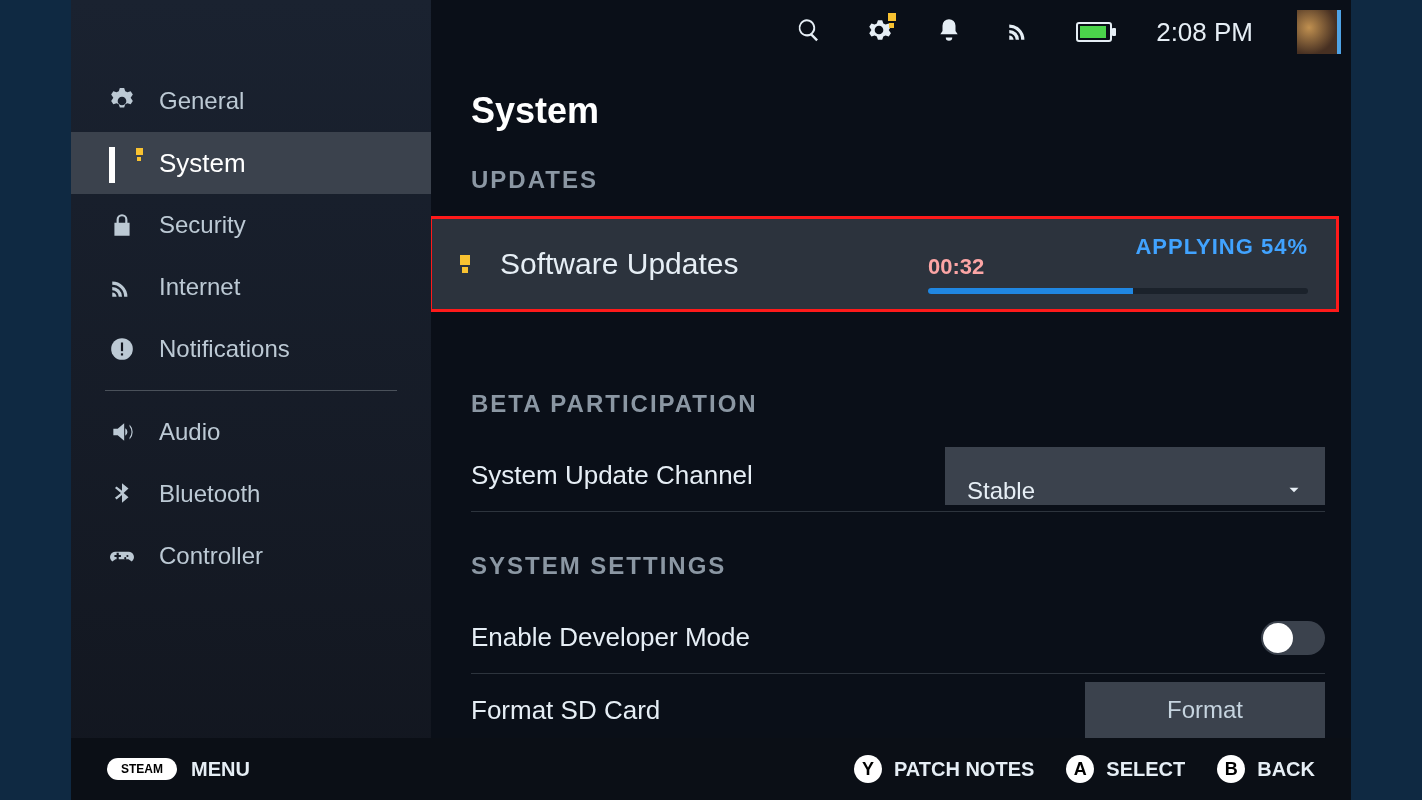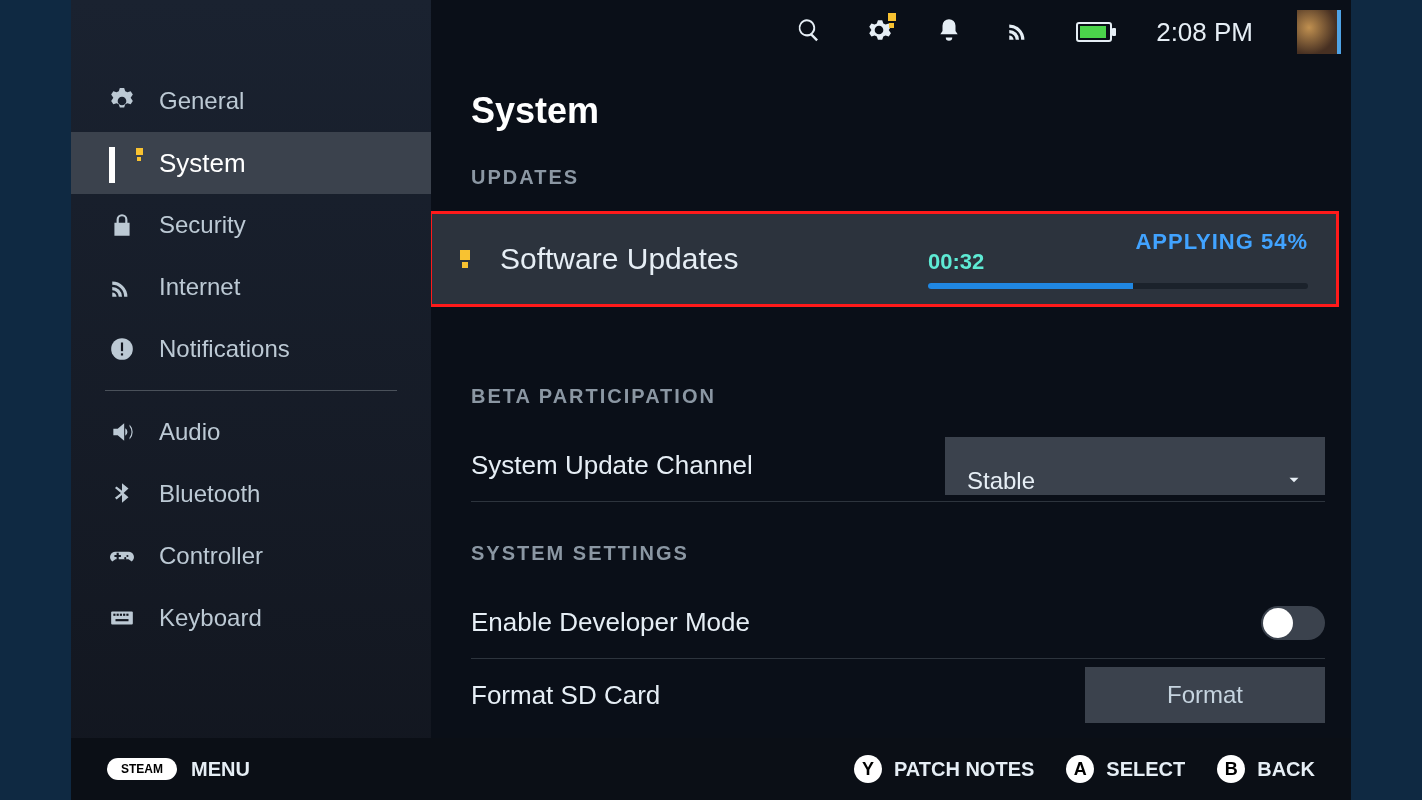--- a/index.html
+++ b/index.html
@@ -78,21 +78,21 @@
   .sb-item.selected .sicon { fill:#fff; }
   .sb-sep { border: none; border-top: 1px solid #4a515a; margin: 10px 34px; }
 
   .main {
     flex: 1;
     padding: 90px 26px 0 40px;
     overflow: hidden;
   }
   .page-title { font-size: 36px; font-weight: 700; color:#fff; margin-bottom: 34px; }
   .section-label {
-    font-size: 20px; font-weight: 700; letter-spacing: 2px;
+    font-size: 24px; font-weight: 700; letter-spacing: 2px;
     color:#8b97a3; margin: 26px 0 22px 0;
   }
   .update-row {
     position: relative;
     height: 96px;
     border: 3px solid #ff1a1a;
     background: #2c333d;
     display: flex; align-items: center;
     padding: 0 28px;
     margin: 0 -14px 0 -42px;
@@ -104,21 +104,21 @@
   }
   .update-row .badge span{ display:block; background:#f8c231; }
   .update-row .badge span:first-child{ width:10px; height:10px; }
   .update-row .badge span:last-child{ width:6px; height:6px; margin-left:2px;}
   .update-row .label { font-size: 30px; color:#e6eef5; flex: 1; }
   .update-meta {
     width: 380px;
     display:flex; flex-direction:column; gap:8px;
   }
   .update-meta-top { display:flex; justify-content:space-between; font-weight:700; font-size:22px;}
-  .update-meta-top .time{ color:#5eead4;margin-top:20px; }
+  .update-meta-top .time{ color:#fca5a5;margin-top:20px; }
   .update-meta-top .status{ color:#41a3ff; letter-spacing:1px;}
   .progress { height:6px; background:#1b222b; border-radius:3px; overflow:hidden;}
   .progress-fill{ height:100%; background:#2087e2; }
 
   .row {
     display:flex; align-items:center; justify-content:space-between;
     min-height: 72px;
     border-bottom: 1px solid #2d343d;
     font-size: 26px; color:#e6eef5;
   }
@@ -271,34 +271,20 @@
         <span>Bluetooth</span>
       </div>
       <div class="sb-item">
         <span class="sicon">
           <svg viewBox="0 0 24 24" fill="currentColor" style="width:100%;height:100%">
               <path d="M6 8h12a5 5 0 013 9l-3-2H6l-3 2a5 5 0 013-9zm1 3H5v2h2v2h2v-2h2v-2H9V9H7v2zm10 0a1 1 0 100 2 1 1 0 000-2zm-2 2a1 1 0 100 2 1 1 0 000-2z"></path>
             </svg>
         </span>
         <span>Controller</span>
       </div>
-      <div class="sb-item">
-        <span class="sicon">
-          <svg viewBox="0 0 24 24" fill="currentColor" style="width:100%;height:100%">
-              <rect x="2" y="6" width="20" height="12" rx="1"></rect>
-              <rect x="4" y="8" width="2" height="2" fill="#12161f"></rect>
-              <rect x="7" y="8" width="2" height="2" fill="#12161f"></rect>
-              <rect x="10" y="8" width="2" height="2" fill="#12161f"></rect>
-              <rect x="13" y="8" width="2" height="2" fill="#12161f"></rect>
-              <rect x="16" y="8" width="2" height="2" fill="#12161f"></rect>
-              <rect x="6" y="13" width="12" height="2" fill="#12161f"></rect>
-            </svg>
-        </span>
-        <span>Keyboard</span>
-      </div>
     </div>
 
     <div class="main">
       <div class="page-title">System</div>
 
       <div class="section-label">UPDATES</div>
 
       <div class="update-row">
         <span class="badge">
             <span></span>

